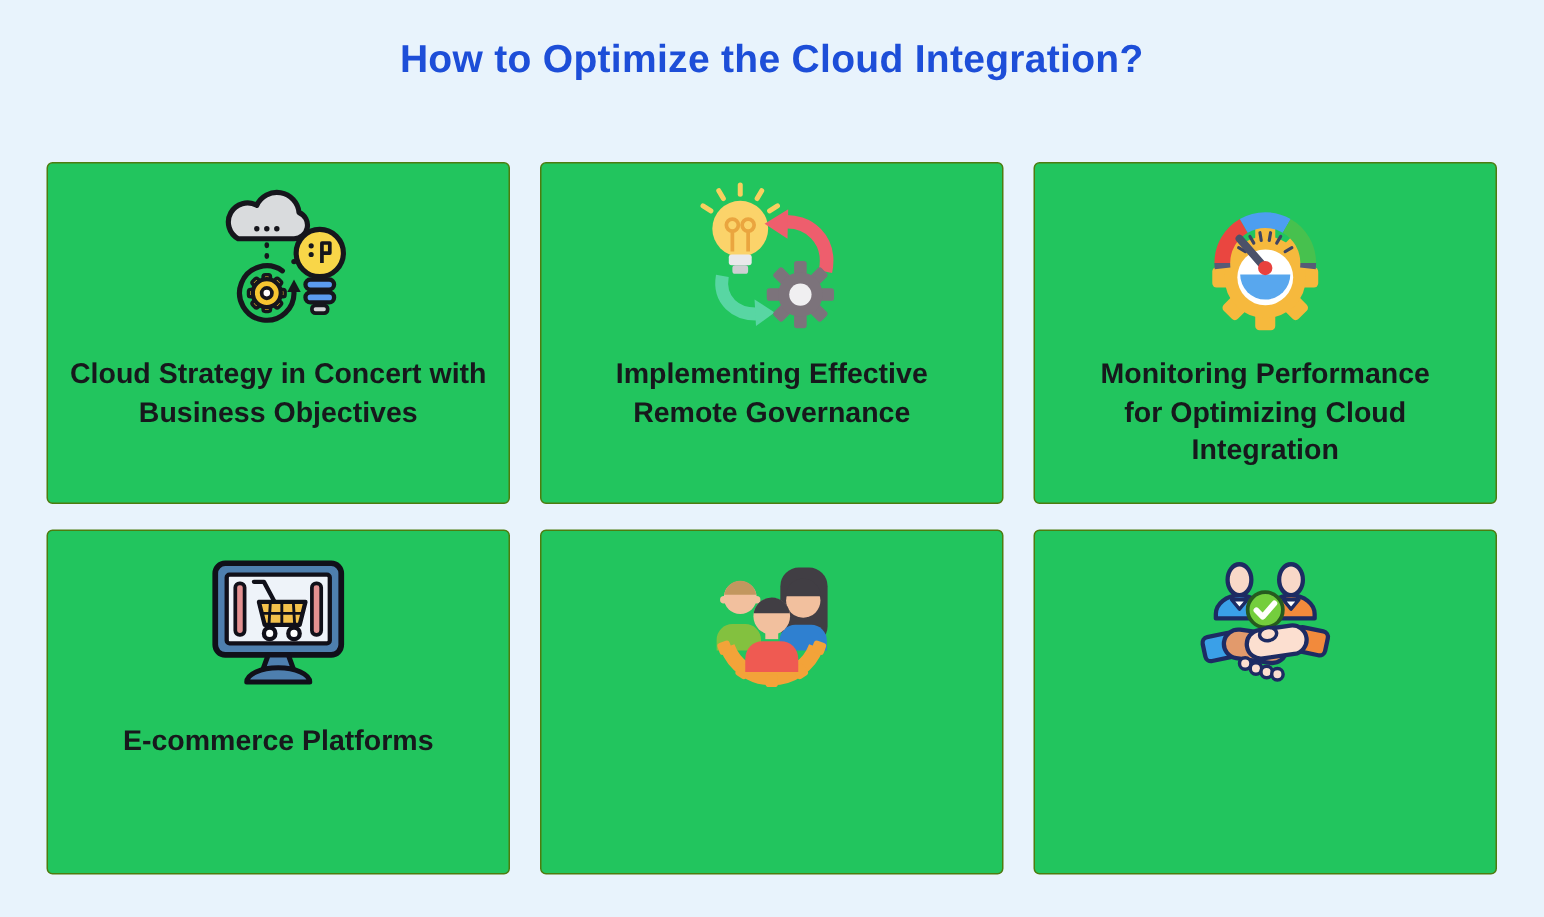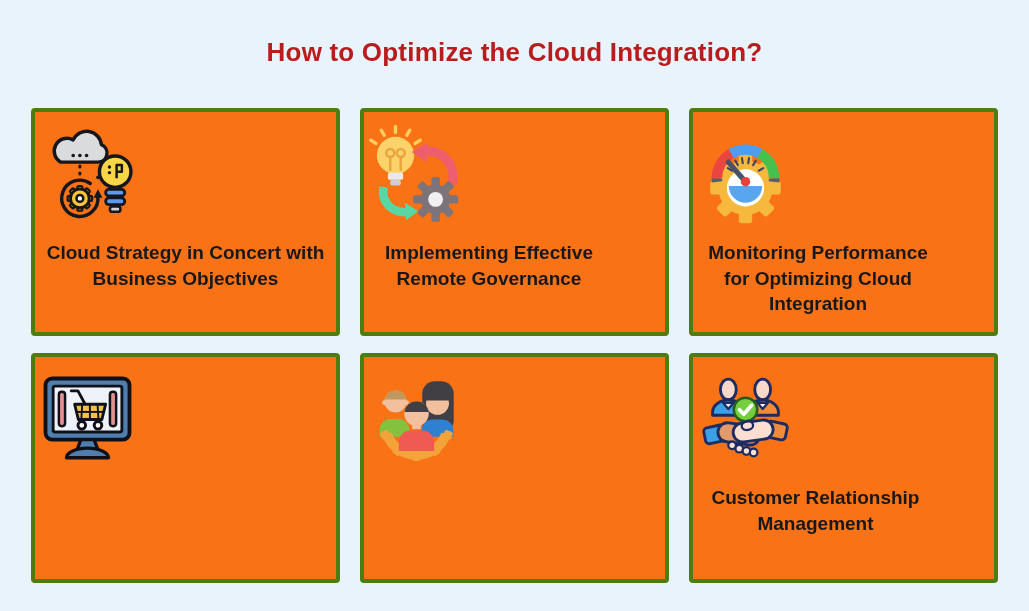--- a/index.html
+++ b/index.html
@@ -2,32 +2,32 @@
 <html><head>
 <meta charset="utf-8">
 <style>
   html,body{margin:0;padding:0;}
   body{
     width:1029px;height:611px;position:relative;overflow:hidden;
     background:#e8f3fc;
     font-family:"Liberation Sans", sans-serif;
   }
   .title{
-    position:absolute;left:0;top:37px;width:1029px;
-    text-align:center;font-size:26px;font-weight:700;color:#b91c1c;
+    position:absolute;left:0;top:24px;width:1029px;
+    text-align:center;font-size:26px;font-weight:700;color:#1d4ed8;
     letter-spacing:.2px;
   }
   .grid{
     position:absolute;left:31px;top:108px;width:968px;
     display:grid;grid-template-columns:309px 309px 309px;
     grid-template-rows:228px 230px;column-gap:20px;row-gap:17px;
   }
   .card{
-    background:#f97316;border:4px solid #4d7c0f;border-radius:4px;
-    display:flex;flex-direction:column;align-items:flex-start;box-sizing:border-box;
+    background:#22c55e;border:1px solid #4d7c0f;border-radius:4px;
+    display:flex;flex-direction:column;align-items:center;box-sizing:border-box;
   }
   .icon-box{height:106px;margin-top:10px;display:flex;align-items:center;justify-content:center;}
   .label{
     margin-top:12px;font-size:19px;line-height:25.5px;font-weight:700;
     color:#17181c;text-align:center;
   }
   .c1 .label{max-width:330px;}
   .c2 .label{max-width:250px;}
   .c3 .label{max-width:250px;}
   .c4 .label{max-width:285px;}
@@ -166,20 +166,21 @@
             <path d="M57.5 38 L57.5 54"></path>
             <path d="M65.5 38 L66.5 54"></path>
           <path d="M43.8 46 h28"></path>
         </g>
         <circle cx="49" cy="60" r="4" fill="#ffffff" stroke="#101019" stroke-width="3"></circle>
         <circle cx="66" cy="60" r="4" fill="#ffffff" stroke="#101019" stroke-width="3"></circle>
         <polygon points="48,75 62,75 66,86 44,86" fill="#4e7fae" stroke="#101019" stroke-width="3.5" stroke-linejoin="round"></polygon>
         <path d="M33 94 a22 10 0 0 1 44 0 z" fill="#4e7fae" stroke="#101019" stroke-width="3.5" stroke-linejoin="round"></path>
       </svg>
     </div>
+    <div class="label">E-commerce Platforms</div>
   </div>
 
   <div class="card c5">
     <div class="icon-box">
       <svg width="105" height="105" viewBox="0 0 110 110">
         <rect x="61" y="14" width="33" height="54" rx="13" fill="#413e44"></rect>
         <circle cx="77" cy="37" r="12" fill="#f2c09e"></circle>
         <path d="M64.8 34 a12.2 12.2 0 0 1 24.4 0 z" fill="#413e44"></path>
         <path d="M60.5 72 v-7 a11 11 0 0 1 11-11 h11 a11 11 0 0 1 11 11 v7 z" fill="#2f80d0"></path>
         <circle cx="33" cy="35" r="11.5" fill="#f2c09e"></circle>
@@ -222,16 +223,15 @@
           <rect x="26" y="59" width="44" height="20" rx="10" fill="#e29a6c" stroke-width="3" transform="rotate(8 48 69)"></rect>
           <rect x="42" y="56" width="42" height="20" rx="10" fill="#fcdfd0" stroke-width="3" transform="rotate(-8 63 66)"></rect>
           <ellipse cx="57" cy="60.5" rx="6" ry="4.5" fill="#fcdfd0" stroke-width="2.4" transform="rotate(-10 57 60.5)"></ellipse>
           <circle cx="41" cy="81" r="4" fill="#fcdfd0" stroke-width="2.4"></circle>
           <circle cx="48.5" cy="84.5" r="4" fill="#fcdfd0" stroke-width="2.4"></circle>
           <circle cx="56" cy="87" r="4" fill="#fcdfd0" stroke-width="2.4"></circle>
           <circle cx="63.5" cy="88.5" r="4" fill="#fcdfd0" stroke-width="2.4"></circle>
         </g>
       </svg>
     </div>
-    <div class="label">Customer Relationship Management</div>
   </div>
 
 </div>
 
 </body></html>

